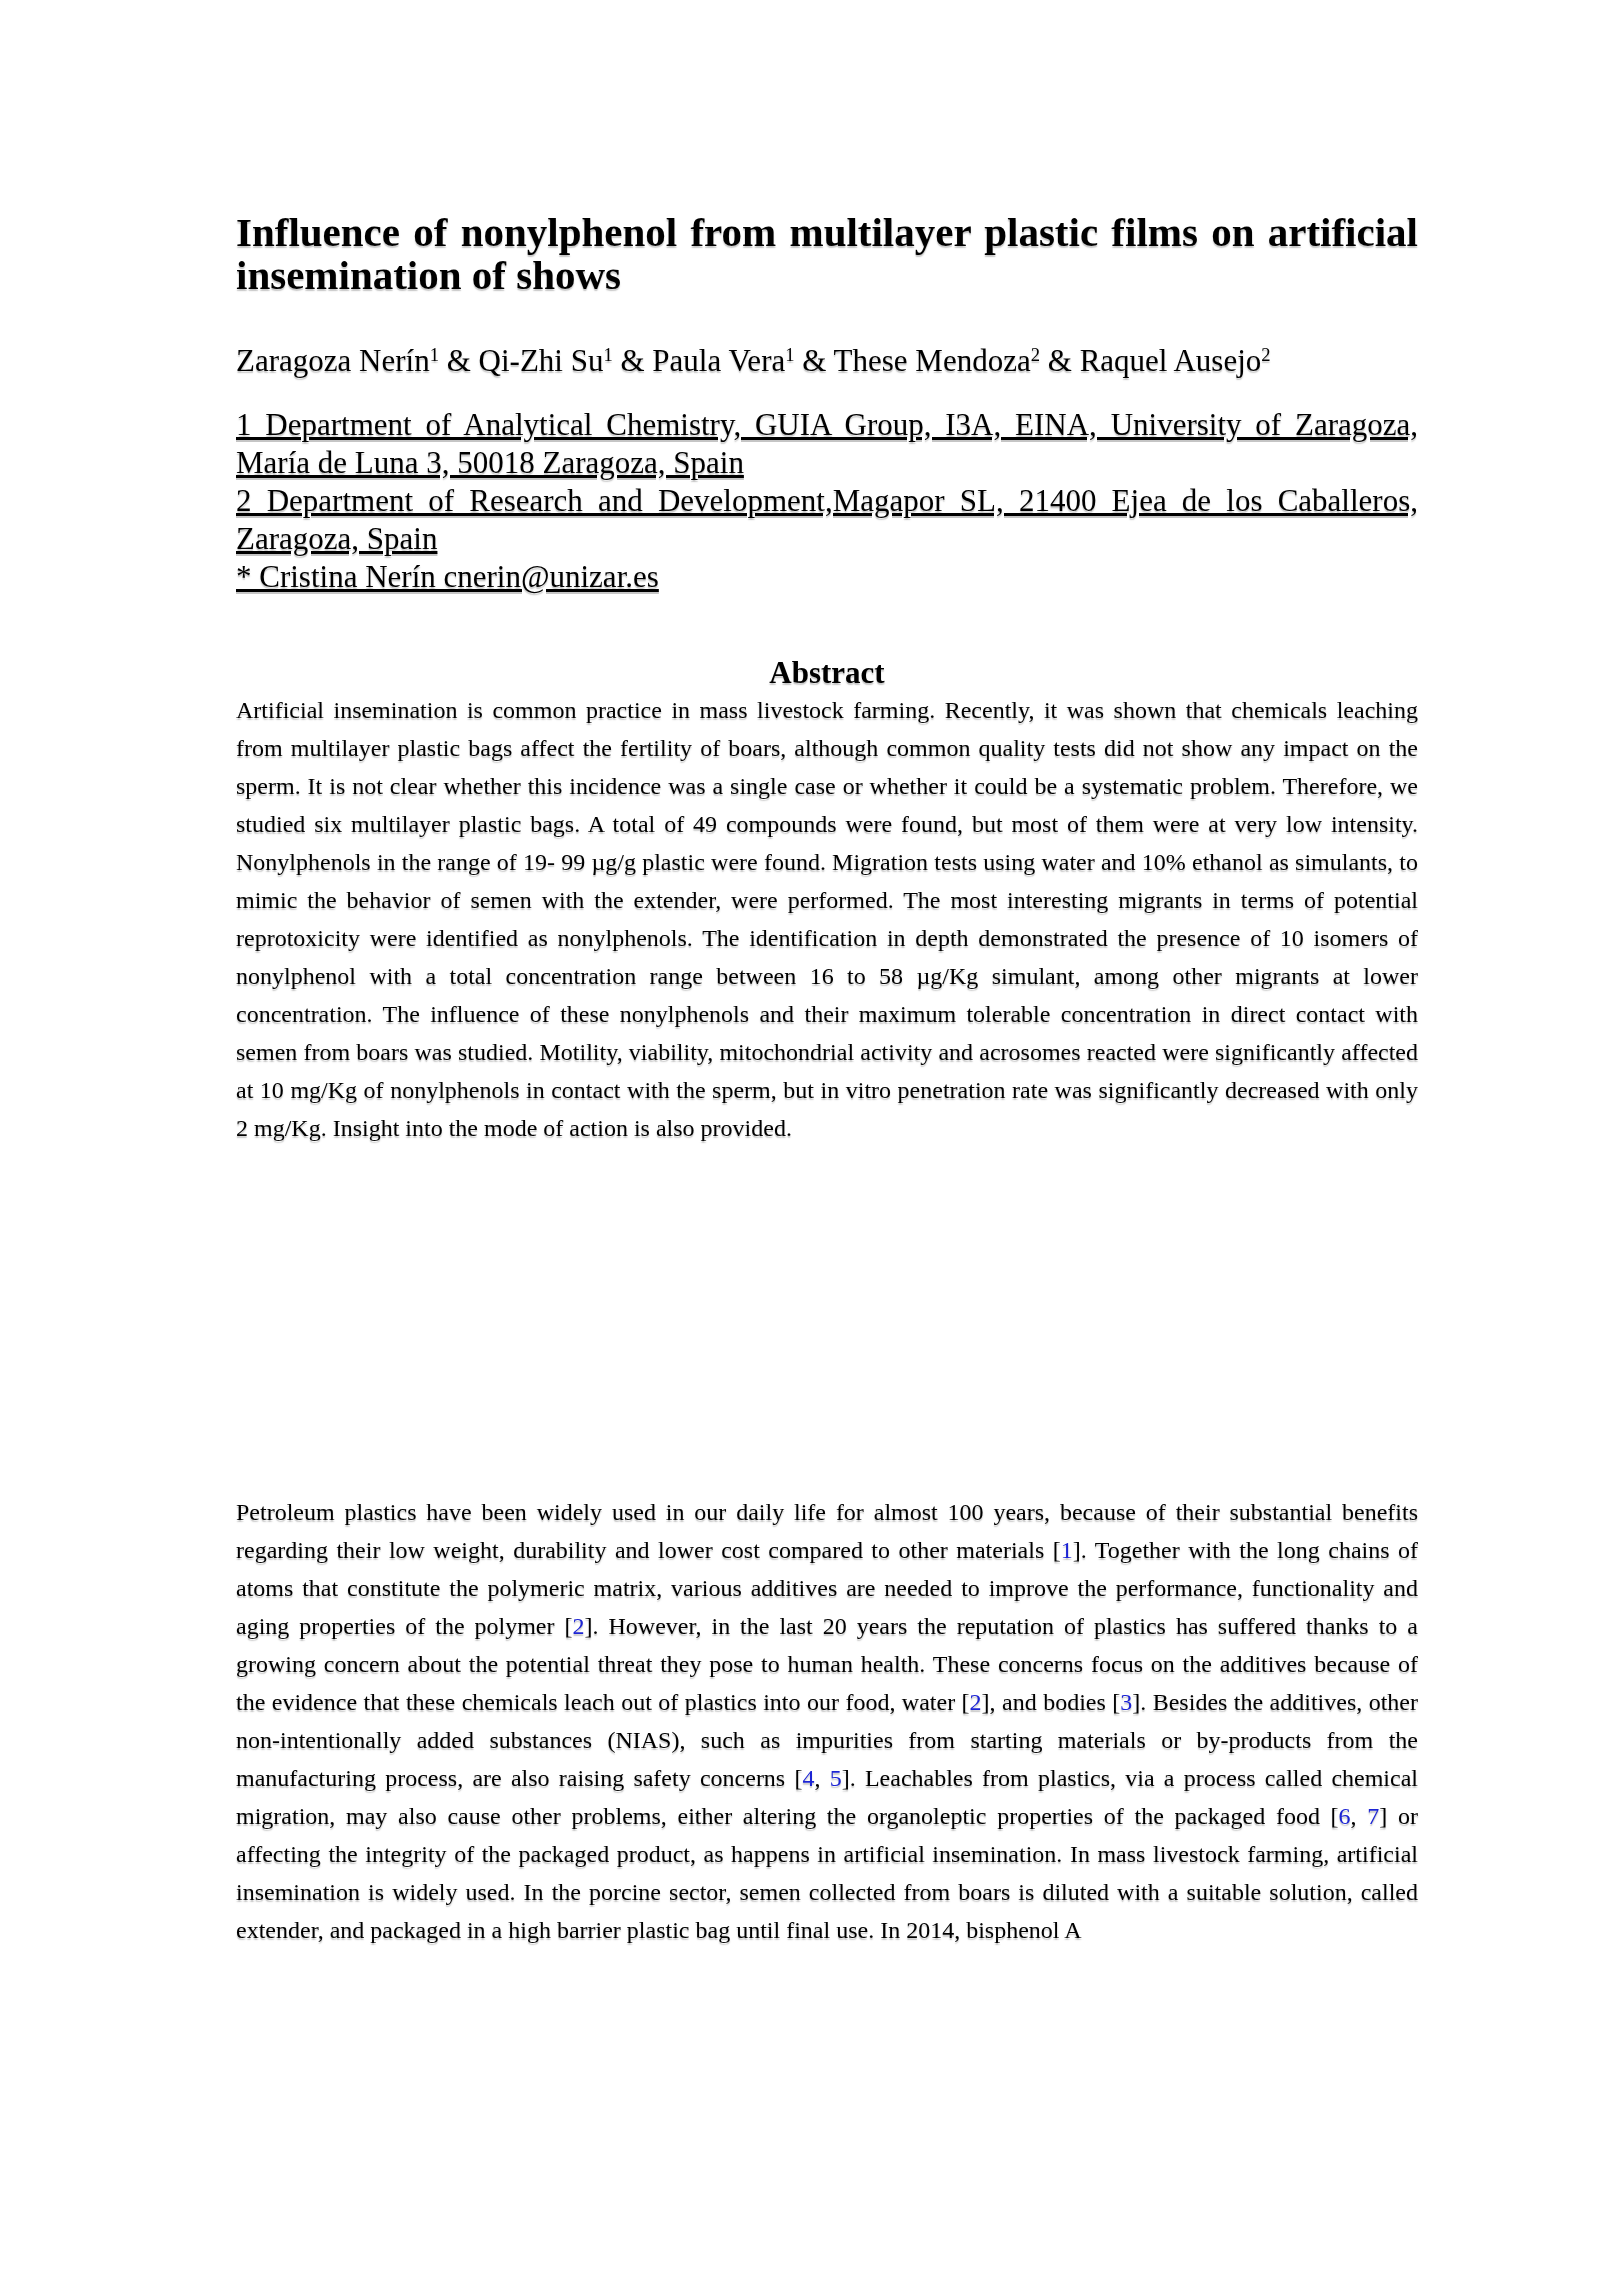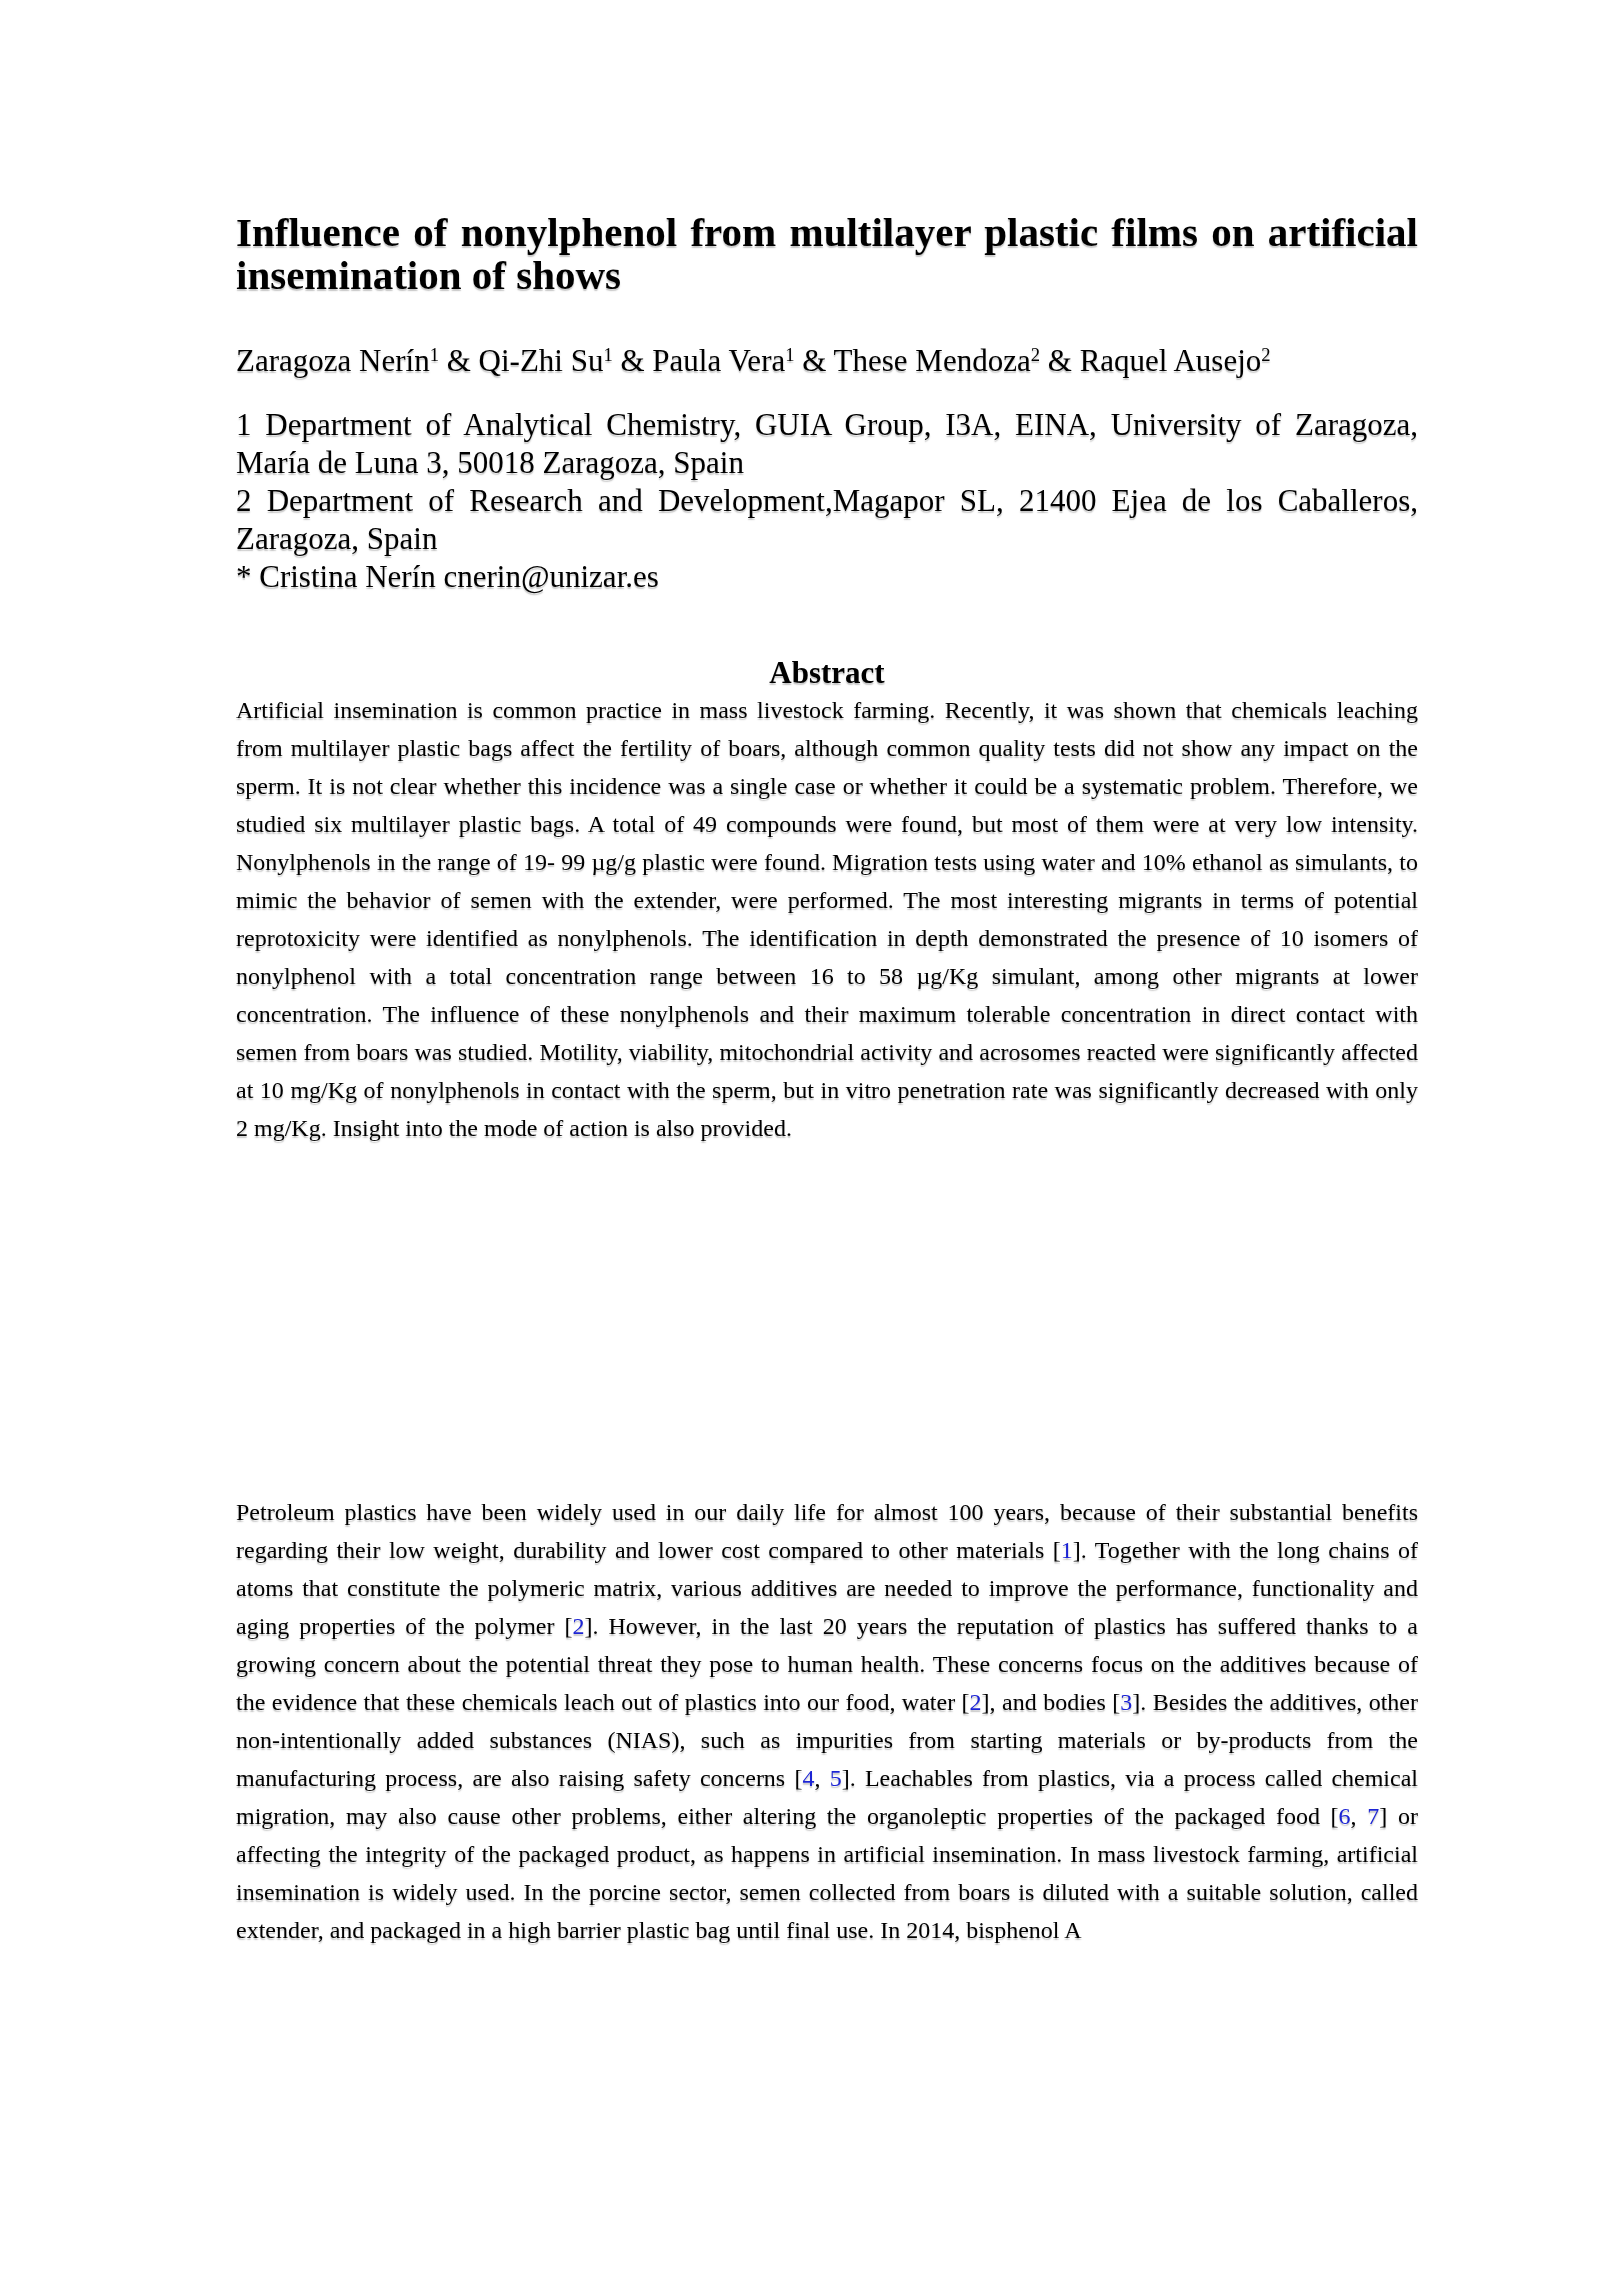--- a/index.html
+++ b/index.html
@@ -27,21 +27,21 @@
     line-height: 38px;
     font-weight: 400;
   }
   .authors sup {
     font-size: 60%;
     line-height: 0;
     position: relative;
     top: -0.55em;
     vertical-align: baseline;
   }
-  .affils { top: 390px; font-size: 31px; line-height: 38px; text-align: justify; }
+  .affils { top: 390px; font-size: 31px; line-height: 38px; text-align: justify; text-decoration: underline; }
   .affils p { margin: 0; }
   .heading {
     font-size: 31px;
     line-height: 38px;
     font-weight: 700;
     text-align: center;
   }
   .abstract-heading { top: 638px; }
   .body-text {
     font-size: 24px;

